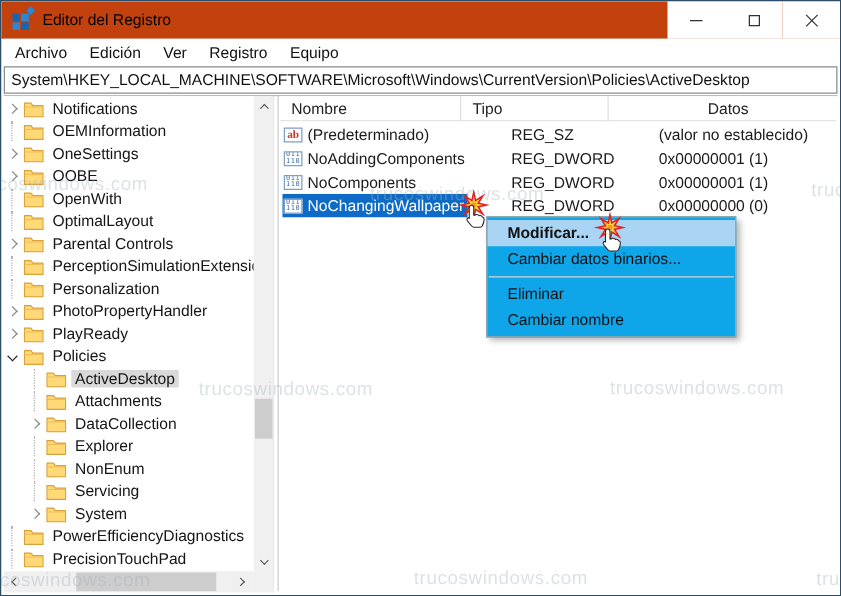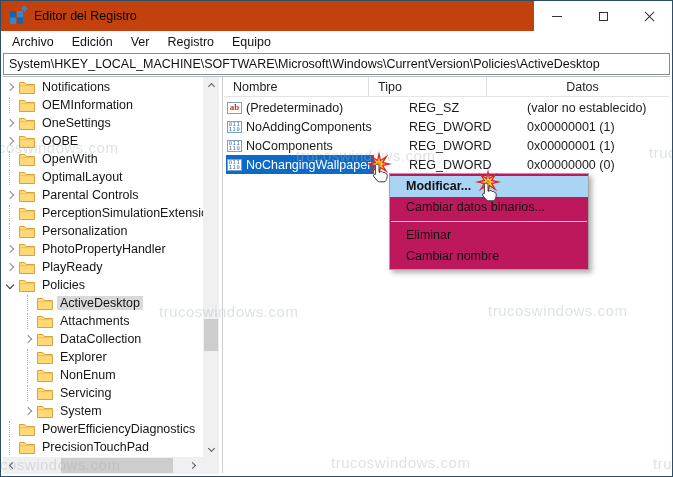--- a/index.html
+++ b/index.html
@@ -81,21 +81,21 @@
   .lcell.c1 { width:176px; padding-left:2px; } .lcell.c2 { width:118px; padding-left:9px; } .lcell.c3 { flex:1; padding-left:9px; }
   .namewrap { display:inline-flex; align-items:center; padding:0 3px 0 1px; height:19px; }
   .lrow.selected .namewrap { background:#0d6bc7; color:#fff; }
   .vicon { flex:0 0 15px; width:15px; height:12px; border:1px solid #7f9fc6; background:#fff;
            margin-right:4px; display:flex; flex-direction:column; align-items:center; justify-content:center;
            overflow:hidden; }
   .vicon.ab { color:#c0392b; font-weight:bold; font-size:9px; line-height:9px; font-family:"Liberation Serif", serif; }
   .vicon.dw { color:#3b6ea5; font-size:5.5px; line-height:5px; letter-spacing:0.5px; font-family:"DejaVu Sans Mono", monospace; }
 
   
-  .ctx { position:absolute; left:388px; top:172px; width:200px; background:#be185d;
+  .ctx { position:absolute; left:388px; top:172px; width:200px; background:#0ea5e9;
          border:1px solid #a3a3a3; box-shadow:3px 3px 5px rgba(0,0,0,0.3); padding:2px 0; z-index:40; }
   .ctx-item { height:21px; line-height:21px; padding-left:16px; font-size:12.5px; color:#111; }
   .ctx-item.hl { background:#a9d4f3; font-weight:bold; }
   .ctx-sep { height:1px; background:#d4d4d4; margin:3px 1px; }
 
   
   .fx { position:absolute; z-index:60; pointer-events:none; }
 
   
   .wm { position:absolute; z-index:50; font-size:15px; color:#9fb0b6; opacity:0.36;

